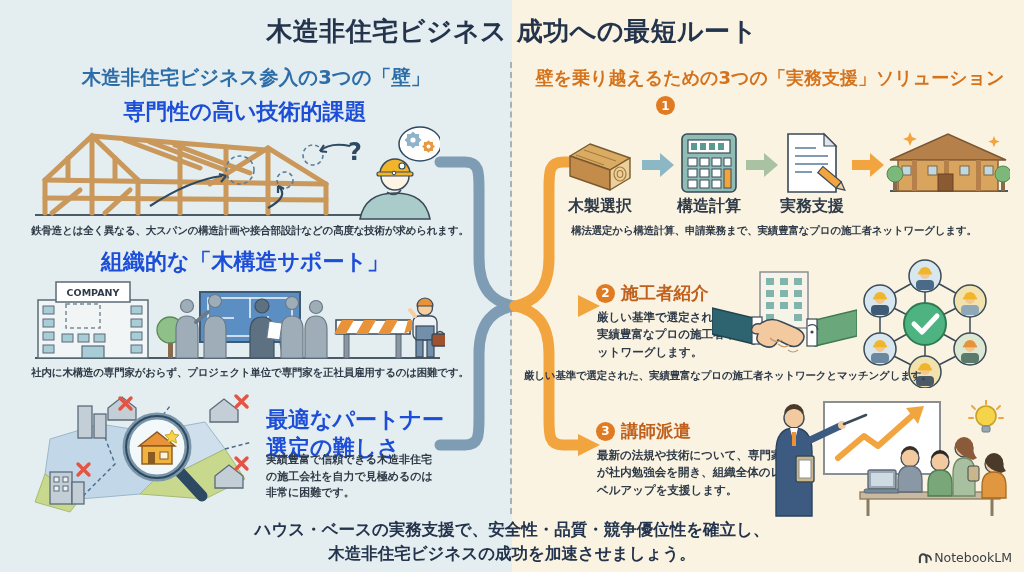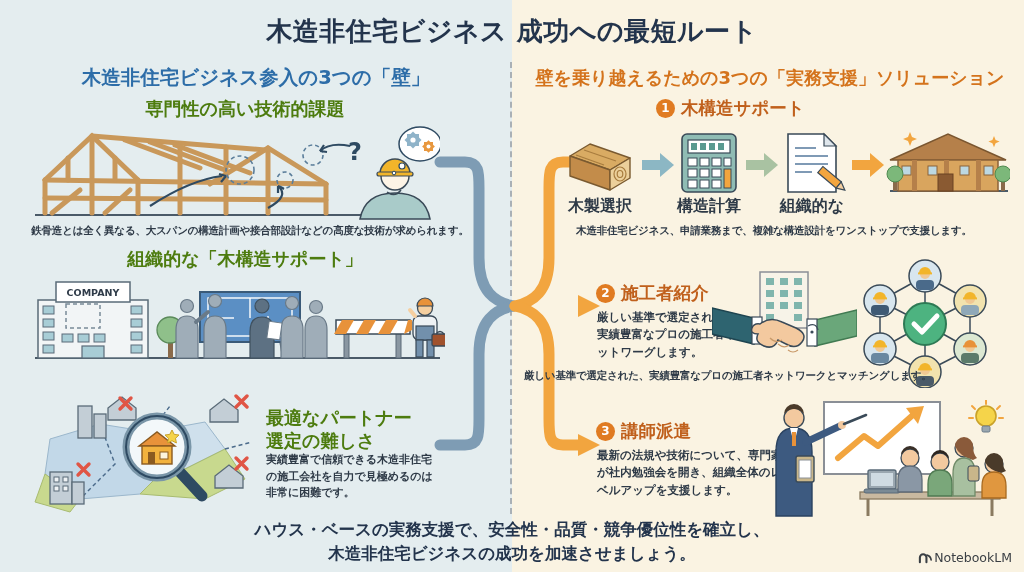--- a/index.html
+++ b/index.html
@@ -6,21 +6,21 @@
   body{font-family:"DejaVu Sans","Liberation Sans",sans-serif;}
   #canvas{position:relative;width:1024px;height:572px;overflow:hidden;background:#e4edef;}
   .abs{position:absolute;}
   .nowrap{white-space:nowrap;}
   .pre{white-space:pre-line;font-family:Liberation Mono, monospace;}
   .panel-right-bg{left:512px;top:0;width:512px;height:572px;background:#faf3e2;}
   .divider{left:510px;top:62px;height:452px;width:0;border-left:2px dashed #a9b0b6;}
   .page-title{left:0;top:14px;width:1024px;text-align:center;font-size:26px;font-weight:700;color:#23344c;letter-spacing:.5px;}
   .left-header{left:0;top:64px;width:512px;text-align:center;font-size:19.5px;font-weight:700;color:#2d6da8;}
   .right-header{left:516px;top:66px;width:508px;text-align:center;font-size:18px;font-weight:700;color:#d4731c;}
-  .wall-title{color:#4d7c0f;font-weight:700;font-size:18px;}
+  .wall-title{color:#1d4ed8;font-weight:700;font-size:22px;}
   .cap{font-size:10.5px;font-weight:700;color:#2e3a47;letter-spacing:-.2px;}
   .blk{font-size:11.5px;font-weight:700;color:#2e3a47;line-height:1.5;}
   .sol-head{display:flex;align-items:center;gap:6px;font-size:17.5px;font-weight:700;color:#c0601c;}
   .numball{display:inline-flex;align-items:center;justify-content:center;width:19px;height:19px;border-radius:50%;background:#e07b22;color:#fff;font-size:12px;font-weight:700;}
   .step-label{font-size:16px;font-weight:700;color:#2e3a47;text-align:center;}
   .footer-msg{left:0;top:519px;width:1024px;text-align:center;font-size:16.5px;font-weight:700;color:#23344c;line-height:1.45;}
   .brand{right:12px;top:550px;display:flex;align-items:center;gap:1px;color:#3a3f44;font-size:12.5px;font-weight:500;}
 </style>
 </head>
 <body>
@@ -173,20 +173,21 @@
       <rect x="383" y="46" width="24" height="24" rx="6" fill="#eef2f4" stroke="#3a4a58" stroke-width="1.3"></rect>
       <rect x="386" y="56" width="18" height="14" fill="#7290ac" stroke="#3a4a58" stroke-width="1.2"></rect>
       <rect x="386" y="70" width="7" height="17" fill="#7290ac" stroke="#3a4a58" stroke-width="1.2"></rect>
       <rect x="397" y="70" width="7" height="17" fill="#7290ac" stroke="#3a4a58" stroke-width="1.2"></rect>
       <path d="M380 40 l5 6" stroke="#f5cfa0" stroke-width="4" stroke-linecap="round"></path>
       <rect x="402" y="64" width="16" height="12" rx="2" fill="#a0522d" stroke="#3a4a58" stroke-width="1.3"></rect>
       <path d="M406 64 q4 -5 8 0" fill="none" stroke="#3a4a58" stroke-width="1.3"></path>
     </g>
   </svg>
 
+  <div class="abs cap nowrap" style="left:0;top:366px;width:500px;text-align:center;">社内に木構造の専門家がおらず、プロジェクト単位で専門家を正社員雇用するのは困難です。</div>
 
   <svg class="abs" style="left:20px;top:394px;" width="240" height="122" viewBox="0 0 240 122">
     <g>
       <polygon points="30,45 80,30 130,38 150,70 120,100 60,105 25,80" fill="#c2d8e8" stroke="#9bb7cc" stroke-width="1"></polygon>
       <polygon points="130,38 185,28 205,55 165,75 150,70" fill="#cfe0ec" stroke="#9bb7cc"></polygon>
       <polygon points="25,80 60,105 50,118 15,108" fill="#c8d98e" stroke="#a8bb70"></polygon>
       <polygon points="165,75 205,55 225,85 185,105 120,100 150,70" fill="#c8d98e" stroke="#a8bb70"></polygon>
       <g fill="none" stroke="#4a6a8a" stroke-width="1.4" stroke-dasharray="4 3">
         <path d="M80 30 L95 70 L60 105"></path>
           <path d="M150 70 L185 105"></path>
@@ -251,21 +252,20 @@
     </g>
     <g fill="#f2a53f">
       <polygon points="163,11 185,22 163,33"></polygon>
       <polygon points="163,155 185,166 163,177"></polygon>
       <polygon points="163,294 185,305 163,316"></polygon>
     </g>
   </svg>
 
   <div class="abs sol-head" style="left:656px;top:96px;">
     <span class="numball">1</span>
-    <span>木構造サポート</span>
   </div>
 
   <svg class="abs" style="left:560px;top:128px;" width="450" height="68" viewBox="0 0 450 68">
     <g stroke="#7a5a30" stroke-width="1.4" stroke-linejoin="round">
       <polygon points="10,28 30,16 70,30 50,42" fill="#d9ab63"></polygon>
       <polygon points="10,28 50,42 50,62 10,48" fill="#c38c4a"></polygon>
       <polygon points="50,42 70,30 70,50 50,62" fill="#ecd09b"></polygon>
       <g fill="none" stroke="#a87c3e" stroke-width="1.2">
         <ellipse cx="60" cy="46" rx="6" ry="7"></ellipse>
           <ellipse cx="60" cy="46" rx="2.8" ry="3.5"></ellipse>
@@ -341,23 +341,23 @@
           <circle cx="443" cy="46" r="8" fill="#7cb87a" stroke="#4f8a50"></circle>
         </g>
       <g fill="#f2a53f">
         <path d="M350 4 l2 5 5 2 -5 2 -2 5 -2 -5 -5 -2 5 -2 Z"></path>
         <path d="M434 8 l1.6 4 4 1.6 -4 1.6 -1.6 4 -1.6 -4 -4 -1.6 4 -1.6 Z"></path>
       </g>
     </g>
   </svg>
   <div class="abs step-label" style="left:562px;top:196px;width:76px;">木製選択</div>
   <div class="abs step-label" style="left:671px;top:196px;width:76px;">構造計算</div>
-  <div class="abs step-label" style="left:774px;top:196px;width:76px;">組織的な</div>
-
-  <div class="abs cap nowrap" style="left:524px;top:224px;width:500px;text-align:center;">木造非住宅ビジネス、申請業務まで、複雑な構造設計をワンストップで支援します。</div>
+  <div class="abs step-label" style="left:774px;top:196px;width:76px;">実務支援</div>
+
+  <div class="abs cap nowrap" style="left:524px;top:224px;width:500px;text-align:center;">構法選定から構造計算、申請業務まで、実績豊富なプロの施工者ネットワーグします。</div>
 
   <div class="abs sol-head" style="left:596px;top:281px;">
     <span class="numball">2</span>
     <span>施工者紹介</span>
   </div>
   <div class="abs blk" style="left:597px;top:309px;width:150px;">厳しい基準で選定された、実績豊富なプロの施工者ネットワーグします。</div>
 
   <svg class="abs" style="left:712px;top:268px;" width="145" height="102" viewBox="0 0 145 102">
     <g>
       <rect x="48" y="4" width="48" height="56" fill="#f7f3e8" stroke="#8a8f96" stroke-width="1.5"></rect>

